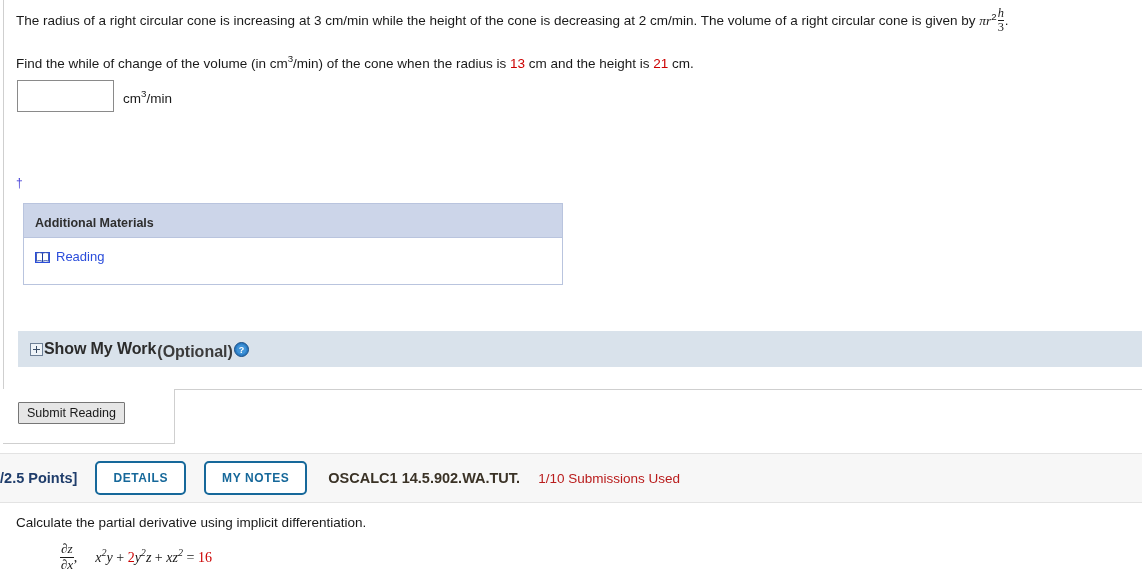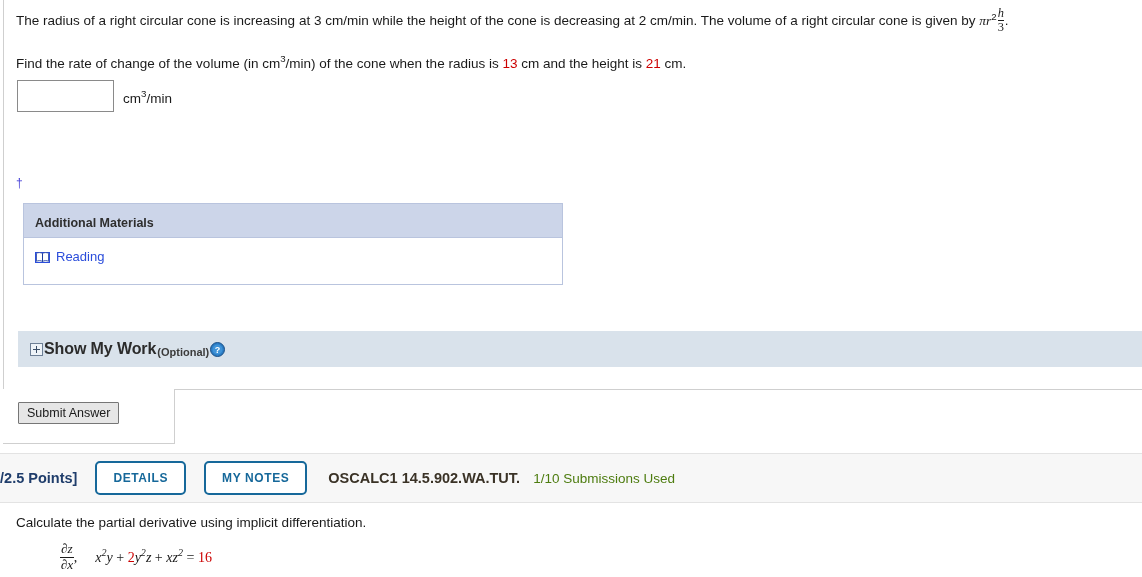--- a/index.html
+++ b/index.html
@@ -176,21 +176,21 @@
   .expand-box::before { left: 2px; top: 5px; width: 7px; height: 1px; }
   .expand-box::after { left: 5px; top: 2px; width: 1px; height: 7px; }
 
   #smw-title {
     font-size: 16px;
     font-weight: bold;
     color: #2b2b2b;
     letter-spacing: -0.1px;
   }
   #smw-optional {
-    font-size: 11px;
+    font-size: 16px;
     color: #3b3b3b;
     font-weight: bold;
     position: relative;
     top: 3px;
   }
   .help-icon {
     width: 15px;
     height: 15px;
     flex: none;
     cursor: pointer;
@@ -265,23 +265,23 @@
     white-space: nowrap;
   }
   #problem-id {
     margin-left: 21px;
     font-size: 14.5px;
     font-weight: bold;
     color: #3a3226;
     white-space: nowrap;
   }
   #submissions-used {
-    margin-left: 13px;
+    margin-left: 18px;
     font-size: 13.5px;
-    color: #4d7c0f;
+    color: #b91c1c;
     white-space: nowrap;
   }
 
   
   #next-q-text {
     position: absolute;
     left: 16px;
     top: 515px;
     font-size: 13.5px;
     color: #1a1a1a;
@@ -316,21 +316,21 @@
 
 <div id="page">
 
   <div class="left-rule"></div>
 
   <div class="q-line" id="prompt-line1">
     <span>The radius of a right circular cone is increasing at 3 cm/min while the height of the cone is decreasing at 2 cm/min. The volume of a right circular cone is given by </span><span class="mi">π</span><span class="mi">r</span><span class="sup-up">2</span><span class="frac"><span class="num">h</span><span class="den mn">3</span></span><span>.</span>
   </div>
 
   <div class="q-line" id="prompt-line2">
-    <span>Find the rate of change of the volume (in cm</span><span class="sup-up">3</span><span>/min) of the cone when the radius is </span><span class="red">13</span><span> cm and the height is </span><span class="red">21</span><span> cm.</span>
+    <span>Find the while of change of the volume (in cm</span><span class="sup-up">3</span><span>/min) of the cone when the radius is </span><span class="red">13</span><span> cm and the height is </span><span class="red">21</span><span> cm.</span>
   </div>
 
   <input id="answer-input" type="text" value="" style="">
   <div id="answer-units">
     <span>cm</span><span class="sup-up">3</span><span>/min</span>
   </div>
 
   <div id="dagger">†</div>
 
   <div id="additional-materials">
@@ -358,21 +358,21 @@
       <svg width="15" height="15" viewBox="0 0 15 15" xmlns="http://www.w3.org/2000/svg">
         <circle cx="7.5" cy="7.5" r="7" fill="#2b7cc4" stroke="#1a4f86" stroke-width="1"></circle>
         <circle cx="7.5" cy="7.5" r="5" fill="#3f93d8"></circle>
         <text x="7.5" y="11" font-family="Liberation Sans, sans-serif" font-size="9" font-weight="bold" fill="#ffffff" text-anchor="middle">?</text>
       </svg>
     </span>
   </div>
 
   <div id="submit-box"></div>
   <div id="submit-rule"></div>
-  <button id="submit-answer-button">Submit Answer</button>
+  <button id="submit-answer-button">Submit Reading</button>
 
   <div id="q-header">
     <span id="points-label">0/2.5 Points]</span>
     <button class="pill-button">DETAILS</button>
     <button class="pill-button">MY NOTES</button>
     <span id="problem-id">OSCALC1 14.5.902.WA.TUT.</span>
     <span id="submissions-used">1/10 Submissions Used</span>
   </div>
 
   <div id="next-q-text">Calculate the partial derivative using implicit differentiation.</div>

